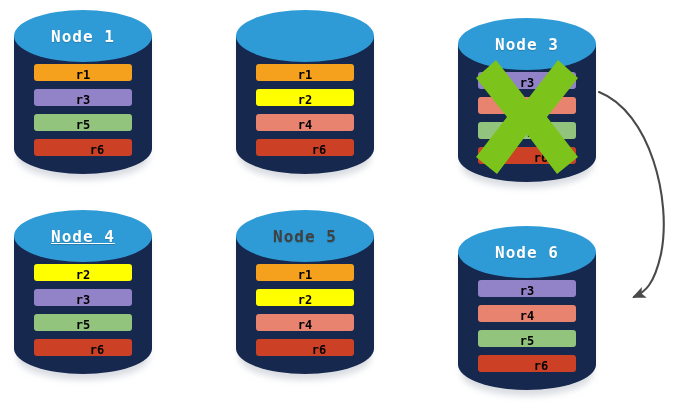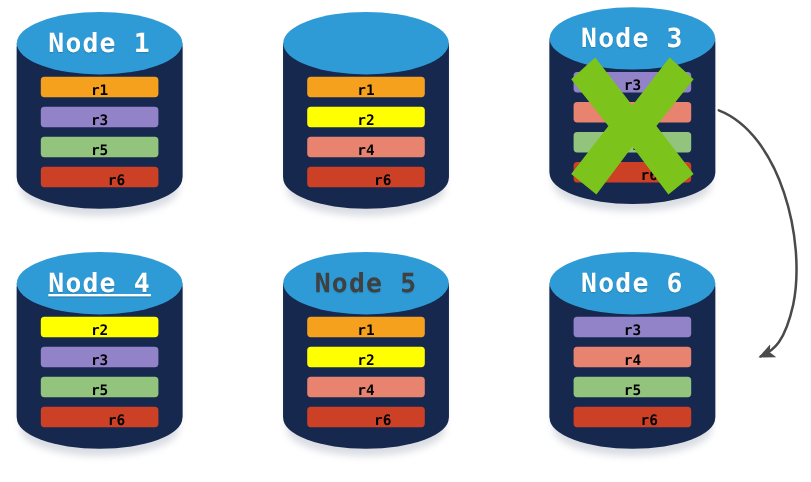--- a/index.html
+++ b/index.html
@@ -76,21 +76,21 @@
   .node-label {
     position: absolute;
     left: 2px;
     top: 2px;
     width: 138px;
     height: 52px;
     display: flex;
     align-items: center;
     justify-content: center;
     color: #ffffff;
-    font-size: 22px;
+    font-size: 16px;
     font-weight: bold;
     letter-spacing: 1px;
     white-space: pre;
     text-shadow: 0 1px 1px rgba(0,0,0,0.18);
   }
 
   
   .records {
     position: absolute;
     left: 22px;
@@ -173,21 +173,21 @@
             <span>r2</span>
           </div>
           <div class="record-bar" style="background: rgb(232, 131, 111);">
             <span>r4</span>
           </div>
           <div class="record-bar" style="background: rgb(204, 65, 37);">
             <span>r6</span>
           </div>
         </div>
       </div>
-      <div class="node" style="left: 456px; top: 4px;">
+      <div class="node" style="left: 456px; top: 16px;">
         <div class="node-shadow"></div>
         <div class="node-body" style="background: rgb(22, 40, 78);"></div>
         <div class="node-mid" style="background: rgb(22, 40, 78);"></div>
         <div class="node-top" style="background: rgb(46, 155, 214);"></div>
         <div class="node-label" style="color: rgb(255, 255, 255);">Node 3</div>
         <div class="records">
           <div class="record-bar" style="background: rgb(146, 131, 201);">
             <span>r3</span>
           </div>
           <div class="record-bar" style="background: rgb(232, 131, 111);">
@@ -239,21 +239,21 @@
             <span>r2</span>
           </div>
           <div class="record-bar" style="background: rgb(232, 131, 111);">
             <span>r4</span>
           </div>
           <div class="record-bar" style="background: rgb(204, 65, 37);">
             <span>r6</span>
           </div>
         </div>
       </div>
-      <div class="node" style="left: 456px; top: 208px; text-decoration: underline;">
+      <div class="node" style="left: 456px; top: 224px; text-decoration: underline;">
         <div class="node-shadow"></div>
         <div class="node-body" style="background: rgb(22, 40, 78);"></div>
         <div class="node-mid" style="background: rgb(22, 40, 78);"></div>
         <div class="node-top" style="background: rgb(46, 155, 214);"></div>
         <div class="node-label" style="color: rgb(255, 255, 255);">Node 6</div>
         <div class="records">
           <div class="record-bar" style="background: rgb(146, 131, 201);">
             <span>r3</span>
           </div>
           <div class="record-bar" style="background: rgb(232, 131, 111);">

